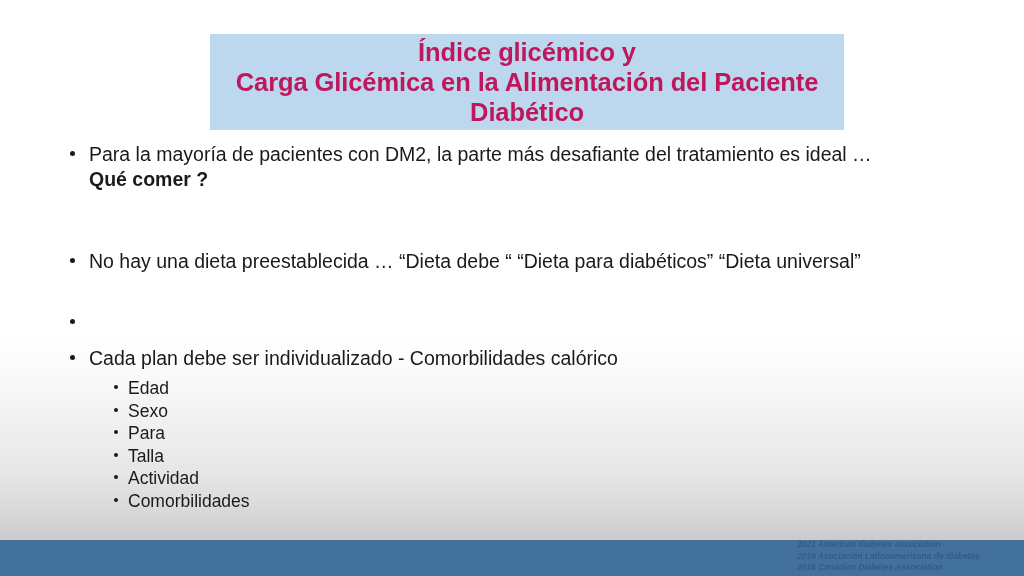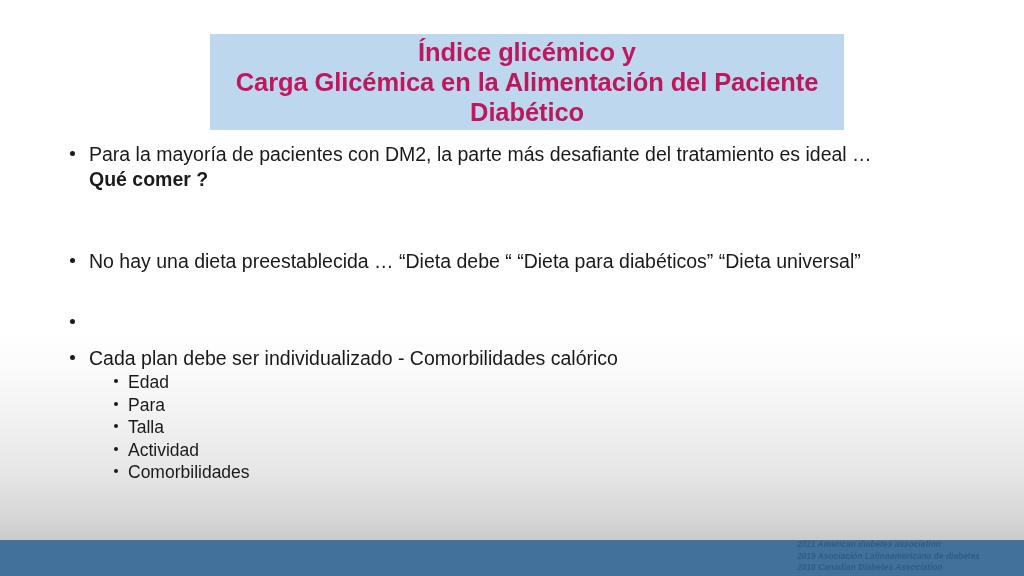--- a/index.html
+++ b/index.html
@@ -79,21 +79,21 @@
     font-weight: bold;
     display: block;
   }
 
   .gap-a { height: 57px; }
   .gap-b { height: 36px; }
   .gap-c { height: 36px; }
 
   
   .sub-list {
-    margin-top: 0;
+    margin-top: 6px;
     padding-left: 46px;
   }
   .sub-row {
     position: relative;
     padding-left: 16px;
     color: #1a1a1a;
     font-size: 17.5px;
     line-height: 22.6px;
   }
   .sub-row > .dot {
@@ -169,20 +169,24 @@
       <span class="bullet-line-1">Cada plan debe ser individualizado  - Comorbilidades calórico</span>
     </div>
 
     <div class="sub-list">
       <div class="sub-row">
         <span class="dot"></span>
         <span>Edad</span>
       </div>
       <div class="sub-row">
         <span class="dot"></span>
+        <span>Sexo</span>
+      </div>
+      <div class="sub-row">
+        <span class="dot"></span>
         <span>Para</span>
       </div>
       <div class="sub-row">
         <span class="dot"></span>
         <span>Talla</span>
       </div>
       <div class="sub-row">
         <span class="dot"></span>
         <span>Actividad</span>
       </div>

